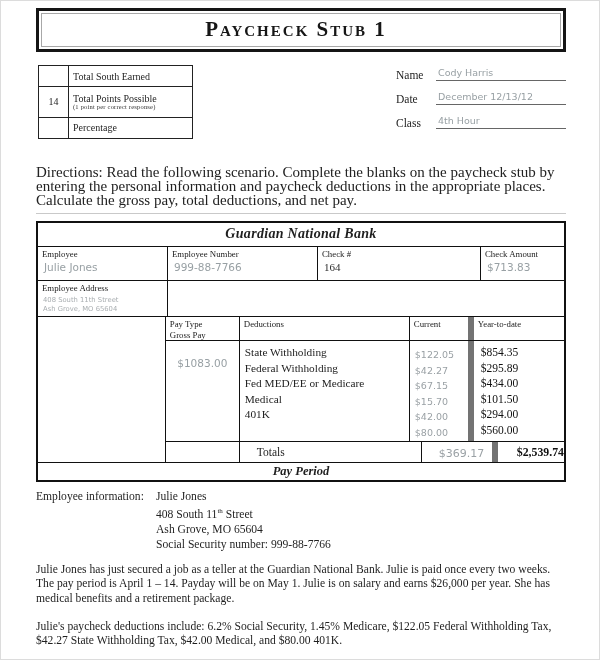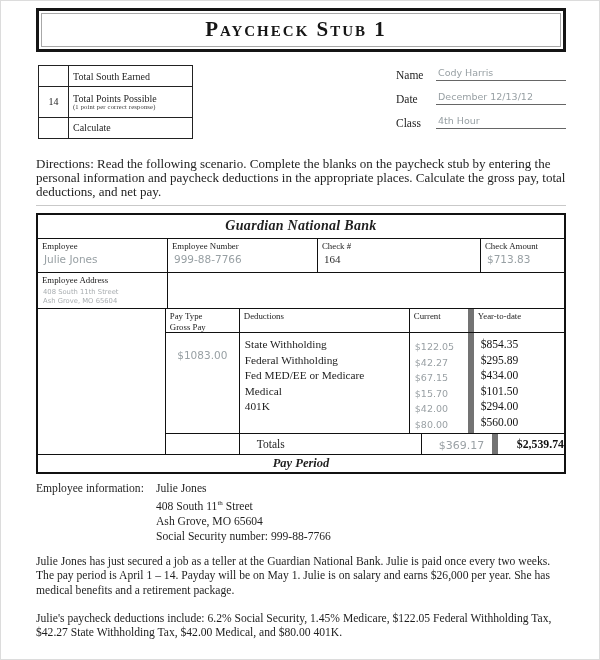--- a/index.html
+++ b/index.html
@@ -24,21 +24,21 @@
   td.pt-label { width:124px; }
   .pt-note { display:block; font-size:6.5px; color:#333; letter-spacing:0.2px; margin-top:-1px; }
 
   .student-fields { width:170px; margin-top:2px; }
   .sf-row { display:flex; align-items:flex-end; margin-bottom:10px; }
   .sf-label { font-size:11.5px; width:40px; color:#222; }
   .sf-value { flex:1; border-bottom:1px solid #666; font-family:"DejaVu Sans",sans-serif;
               font-size:9.5px; color:#98a0a4; padding:0 0 1px 2px; height:14px; }
 
   
-  .directions { margin-top:18px; font-size:13px; line-height:14px; color:#222; width:532px; }
+  .directions { margin-top:26px; font-size:15px; line-height:14px; color:#222; width:532px; }
   .rule { margin-top:6px; border-top:1px solid #c9c9c9; }
 
   
   .stub { margin-top:7px; border:2px solid #111; width:530px; font-size:9px; }
   .cell-label { font-size:8.8px; color:#222; padding:2px 0 0 4px; }
   .fill { font-family:"DejaVu Sans",sans-serif; color:#98a0a4; }
   .bank-row { height:24px; border-bottom:1px solid #111; text-align:center;
               font-style:italic; font-weight:bold; font-size:14px; padding-top:3px; letter-spacing:0.3px; }
   .r2 { display:flex; height:34px; border-bottom:1px solid #111; }
   .r2 > div { border-right:1px solid #111; }
@@ -103,21 +103,21 @@
       </tr>
       <tr>
         <td class="score">14</td>
         <td class="pt-label">
           <span>Total Points Possible</span>
           <span class="pt-note">(1 point per correct response)</span>
         </td>
       </tr>
       <tr>
         <td class="score"></td>
-        <td class="pt-label">Calculate</td>
+        <td class="pt-label">Percentage</td>
       </tr>
     </tbody>
       </table>
 
     <div class="student-fields">
       <div class="sf-row">
         <span class="sf-label">Name</span>
         <span class="sf-value">Cody Harris</span>
       </div>
       <div class="sf-row">

